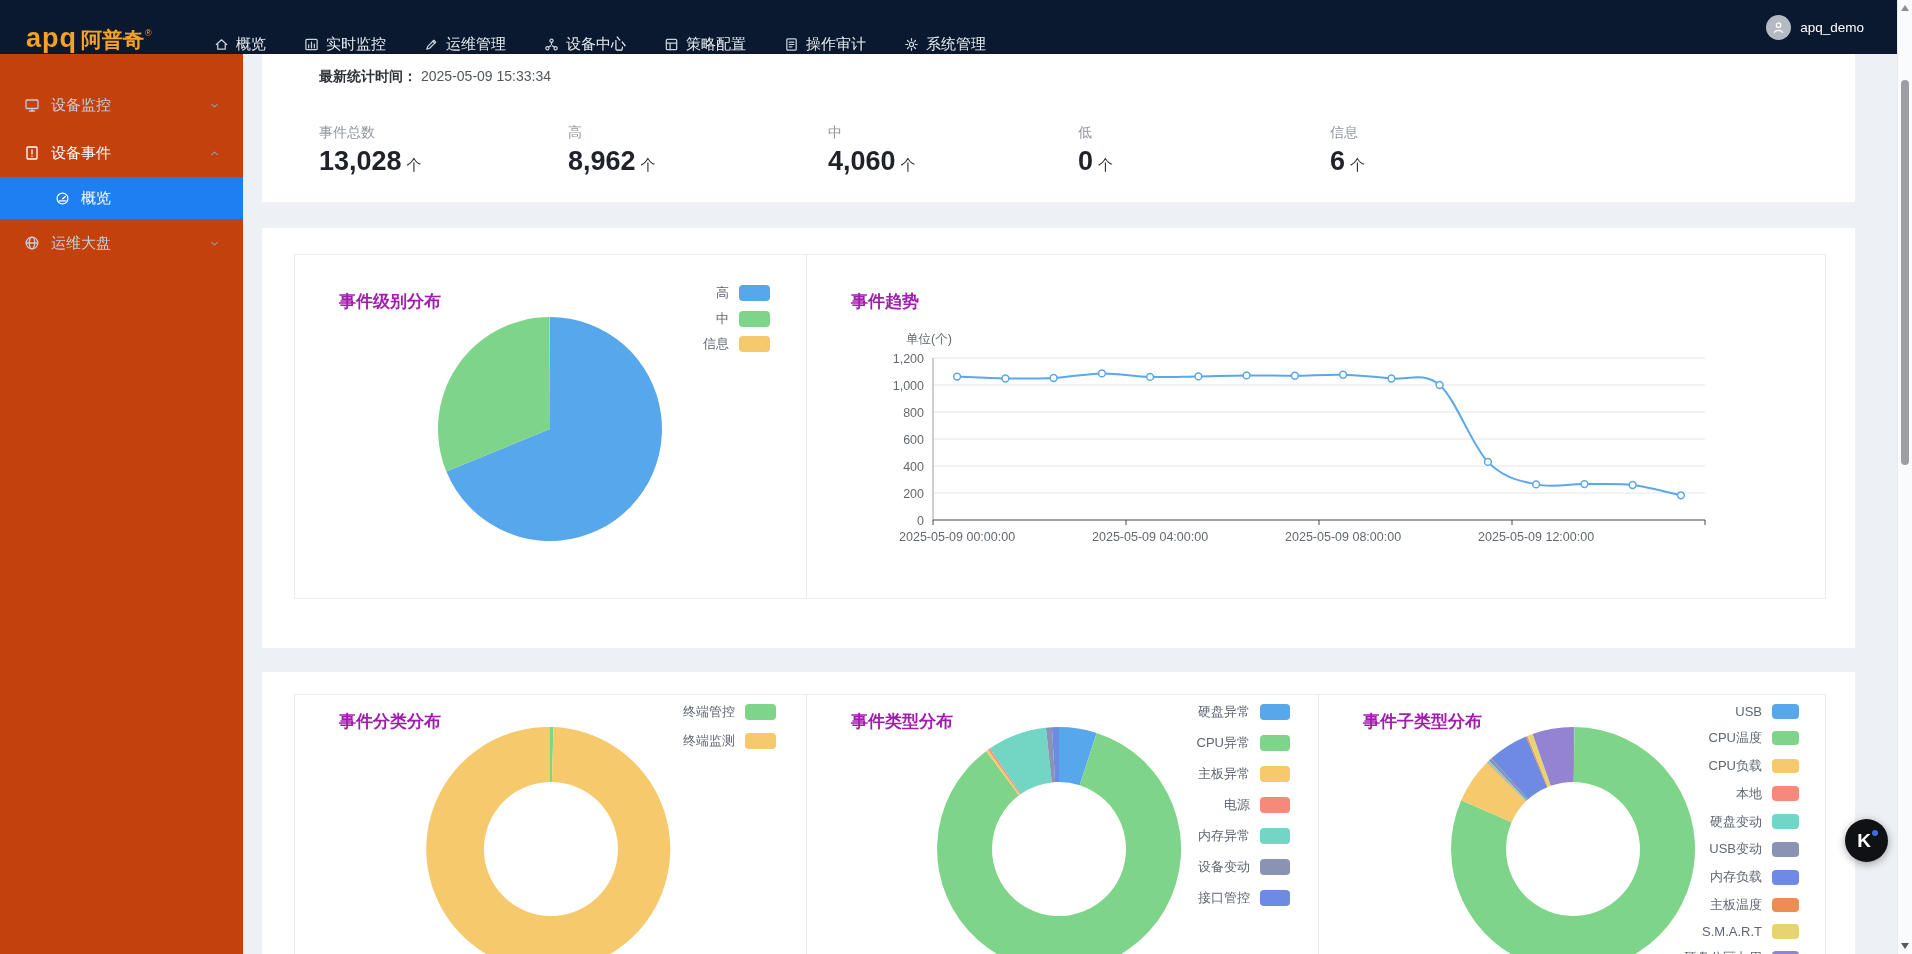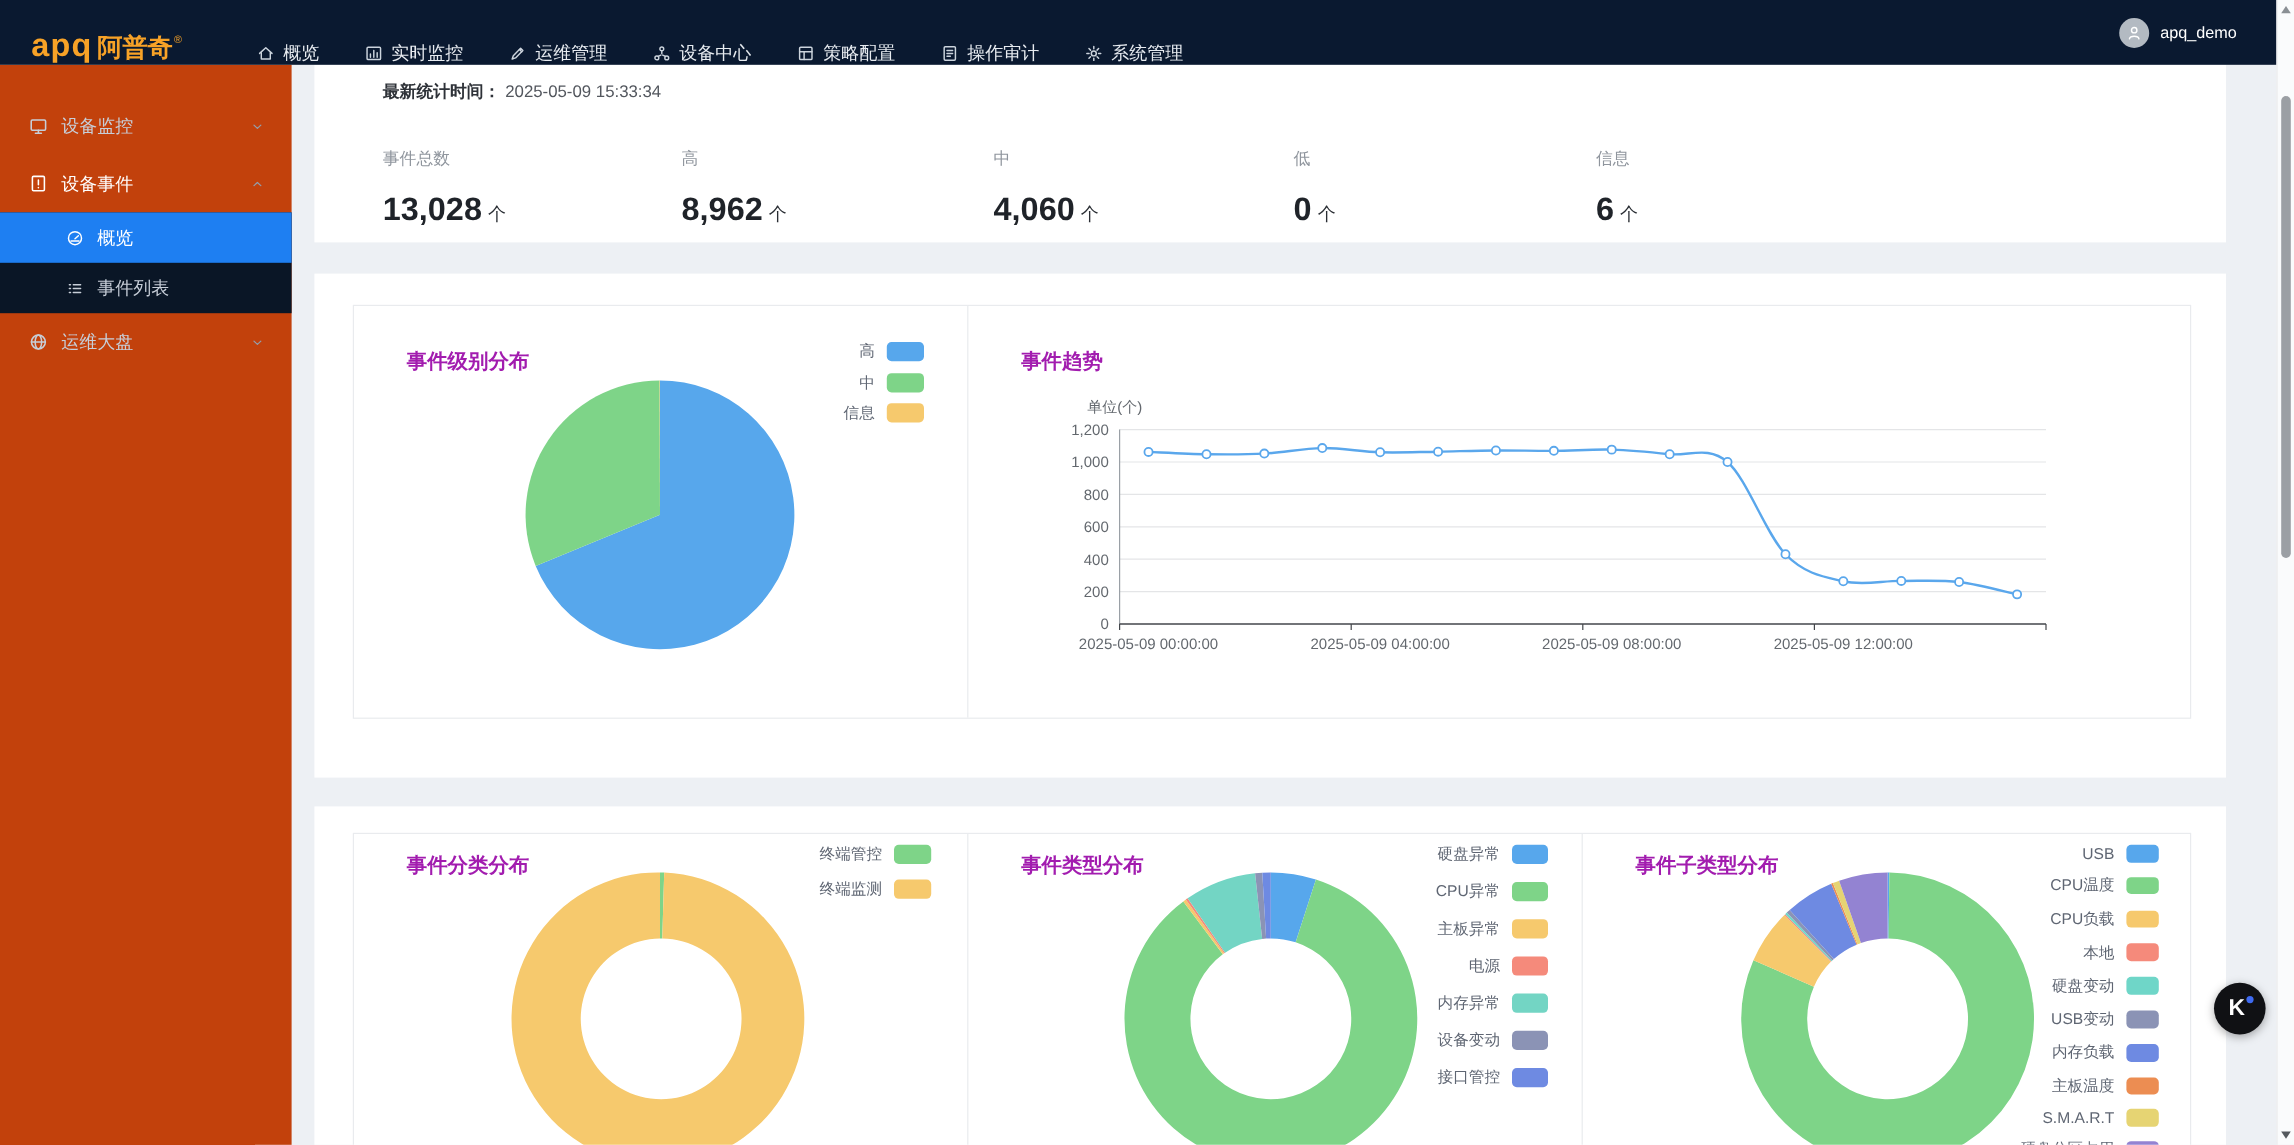--- a/index.html
+++ b/index.html
@@ -34,21 +34,21 @@
   
   .content{position:absolute;left:243px;top:54px;width:1669px;height:900px}
   .panel{position:absolute;left:19px;width:1593px;background:#fff}
   .stats-panel{top:0;height:148px}
   .row1-panel{top:174px;height:420px}
   .row2-panel{top:618px;height:282px;overflow:hidden}
   .stats-time{position:absolute;left:57px;top:14px;font-size:14px;color:#53575e}
   .stats-time-label{font-weight:700;color:#2e3238;margin-right:4px}
   .stat-col{position:absolute;top:70px}
   .stat-label{font-size:14px;color:#8f959d}
-  .stat-value{margin-top:17px;font-size:27px;color:#1f2329;font-weight:600}
+  .stat-value{margin-top:4px;font-size:27px;color:#1f2329;font-weight:600}
   .stat-unit{font-size:15px;font-weight:400;margin-left:5px;color:#2a2e34}
   .card{position:absolute;left:32px;border:1px solid #e9ebee;box-sizing:border-box;display:flex;background:#fff}
   .row1-card{top:26px;width:1532px;height:345px}
   .row2-card{top:22px;width:1532px;height:400px}
   .chart-section{position:relative;height:100%;box-sizing:border-box}
   .cs-divider{border-right:1px solid #e9ebee}
   .chart-title{position:absolute;left:44px;font-size:17px;font-weight:700;color:#a21caf;z-index:2}
   .row1-card .chart-title{top:35px}
   .row2-card .chart-title{top:15px}
   .chart-svg{position:absolute;left:0;top:0}
@@ -193,28 +193,20 @@
     <div class="submenu">
       <div class="sub-item selected">
         <span class="icon">
           <svg viewBox="0 0 16 16" width="15" height="15" fill="none" stroke="currentColor" stroke-width="1.3" stroke-linecap="round" stroke-linejoin="round">
             <circle cx="8" cy="8" r="5.8"></circle>
             <path d="M8 8.5 11 5.8"></path>
             <path d="M4.5 10.5h7"></path>
           </svg>
         </span>
         <span>概览</span>
-      </div>
-      <div class="sub-item">
-        <span class="icon">
-          <svg viewBox="0 0 16 16" width="15" height="15" fill="none" stroke="currentColor" stroke-width="1.3" stroke-linecap="round" stroke-linejoin="round">
-            <path d="M6.5 4.5H13M6.5 8H13M6.5 11.5H13M3 4.5h1M3 8h1M3 11.5h1"></path>
-          </svg>
-        </span>
-        <span>事件列表</span>
       </div>
     </div>
     <div class="side-item">
       <span class="icon">
         <svg viewBox="0 0 16 16" width="16" height="16" fill="none" stroke="currentColor" stroke-width="1.3" stroke-linecap="round" stroke-linejoin="round">
           <circle cx="8" cy="8" r="5.8"></circle>
           <ellipse cx="8" cy="8" rx="2.7" ry="5.8"></ellipse>
           <path d="M2.2 8h11.6"></path>
         </svg>
       </span>

